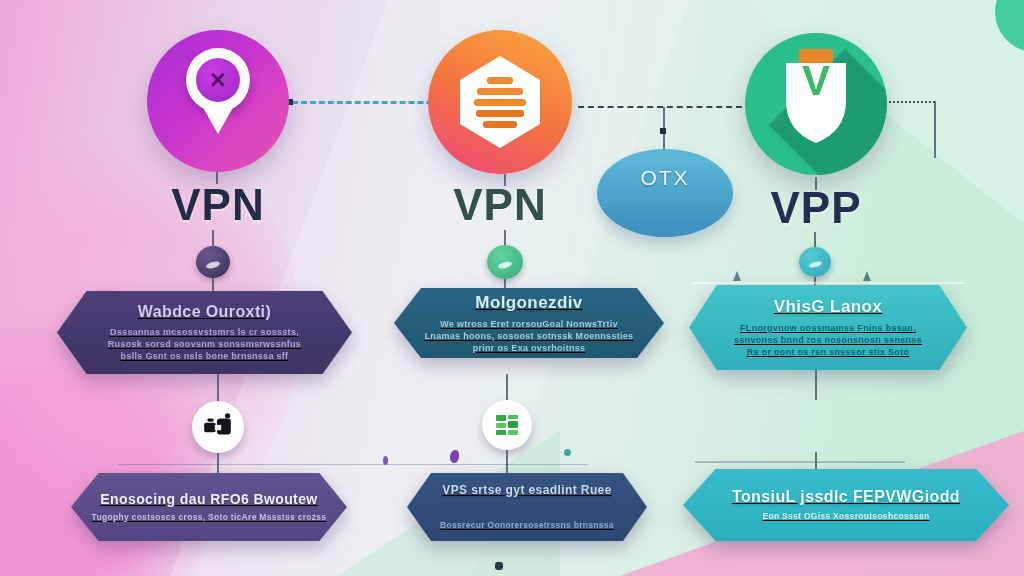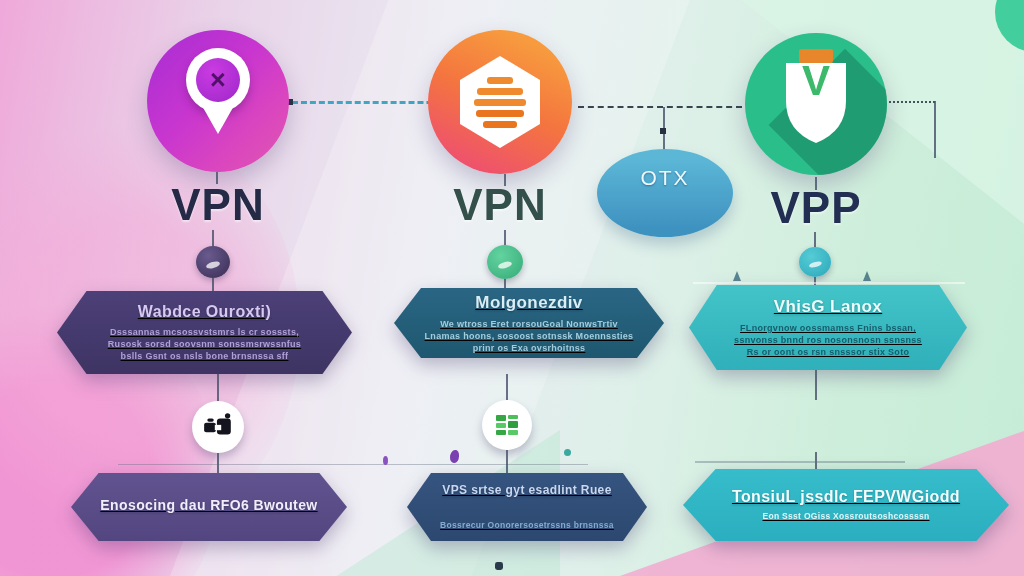--- a/index.html
+++ b/index.html
@@ -214,20 +214,21 @@
       <circle cx="24" cy="4.5" r="2.5" fill="#14141e"></circle>
       <rect x="5" y="7" width="6" height="3" rx="1.5" fill="#14141e"></rect>
     </svg>
   </div>
   <div class="stem" style="left:217px;top:453px;height:20px;"></div>
   <div class="platform" style="left:118px;top:464px;width:470px;height:1px;"></div>
 
   <div class="hexwrap hw-bot1">
     <div class="hex-box bot1">
       <div class="box-h">Enosocing dau RFO6 Bwoutew</div>
+      <div class="box-line">Tugophy costsoscs cross, Soto ticAre Mssstss crozss</div>
     </div>
   </div>
 
   <div class="big-circle circle2">
     <div class="hexicon">
       <div class="hexbar hb1"></div>
       <div class="hexbar hb2"></div>
       <div class="hexbar hb3"></div>
       <div class="hexbar hb4"></div>
       <div class="hexbar hb5"></div>

